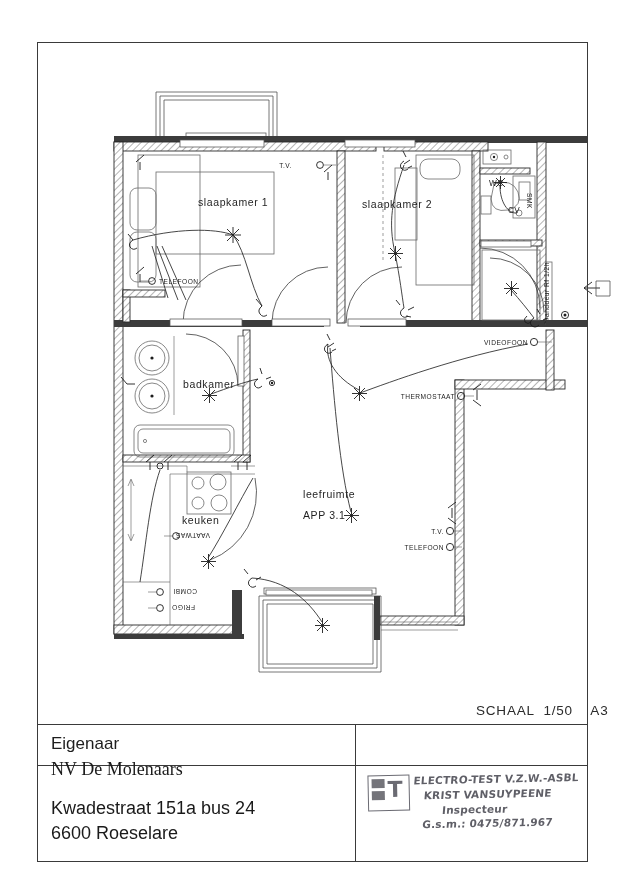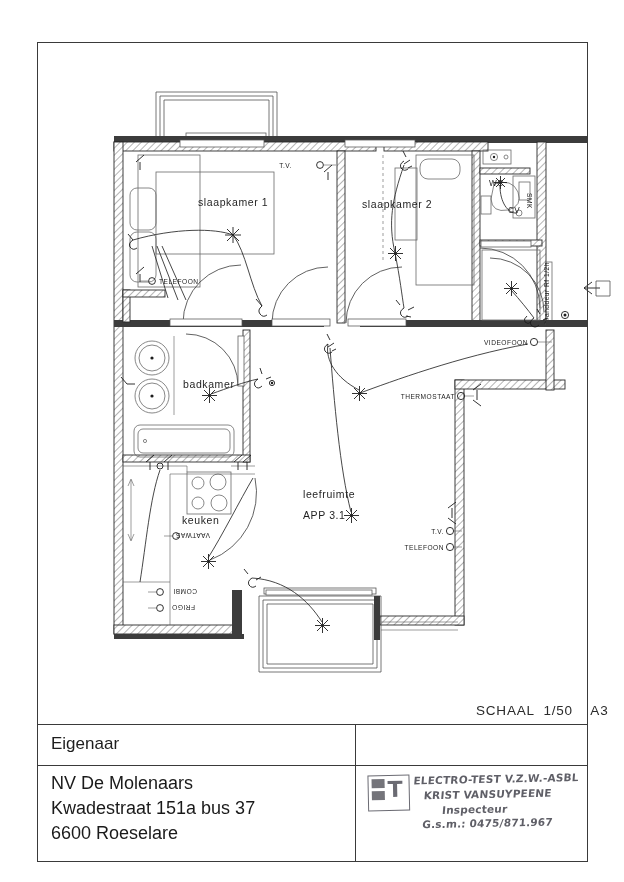--- a/index.html
+++ b/index.html
@@ -458,22 +458,22 @@
 
   <div id="scale-text">SCHAAL  1/50    A3</div>
 
   <div id="titleblock">
     <div class="tb-hline" style="top:0px;"></div>
     <div class="tb-hline" style="top:41px;"></div>
     <div class="tb-vline" style="left:318px;"></div>
 
     <div class="tb-label" style="left:14px; top:10px;">Eigenaar</div>
 
-    <div class="tb-owner-line" style="left:14px; top:49px;">NV De Molenaars</div>
-    <div class="tb-owner-line" style="left:14px; top:74px;">Kwadestraat 151a bus 37</div>
+    <div class="tb-owner-line" style="left:14px; top:35px;font-family:Liberation Serif, serif;">NV De Molenaars</div>
+    <div class="tb-owner-line" style="left:14px; top:74px;">Kwadestraat 151a bus 24</div>
     <div class="tb-owner-line" style="left:14px; top:99px;">6600 Roeselare</div>
   </div>
 
   <div id="stamp">
     <div id="stamp-logo"></div>
     <div class="stamp-line" style="top:4px; left:48px;">ELECTRO-TEST V.Z.W.-ASBL</div>
     <div class="stamp-line" style="top:19px; left:58px;">KRIST VANSUYPEENE</div>
     <div class="stamp-line" style="top:34px; left:76px;">Inspecteur</div>
     <div class="stamp-line" style="top:48px; left:56px;">G.s.m.: 0475/871.967</div>
   </div>

